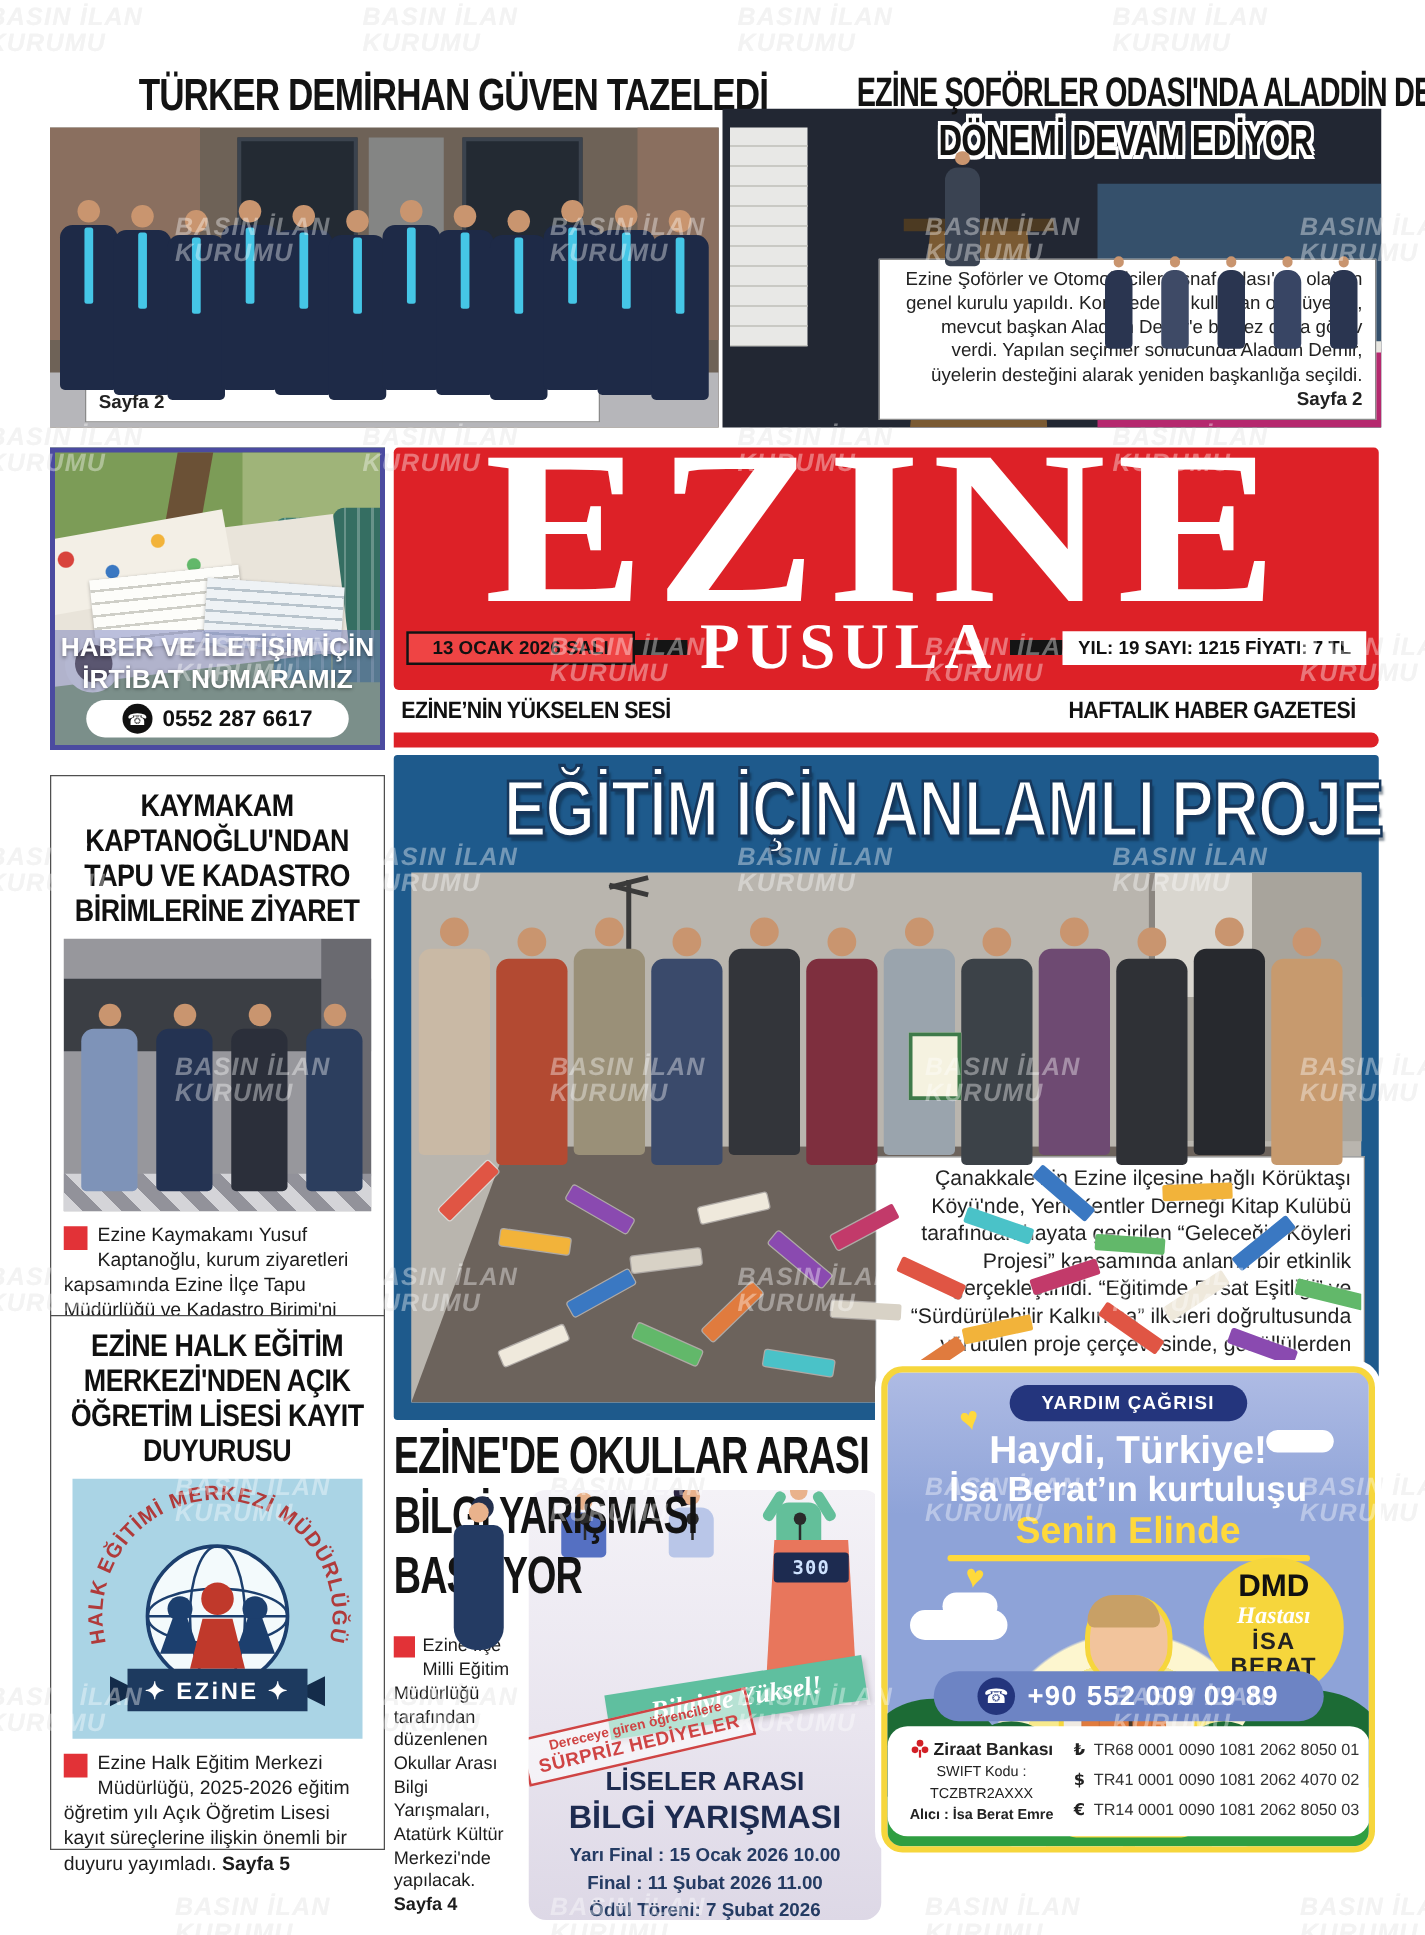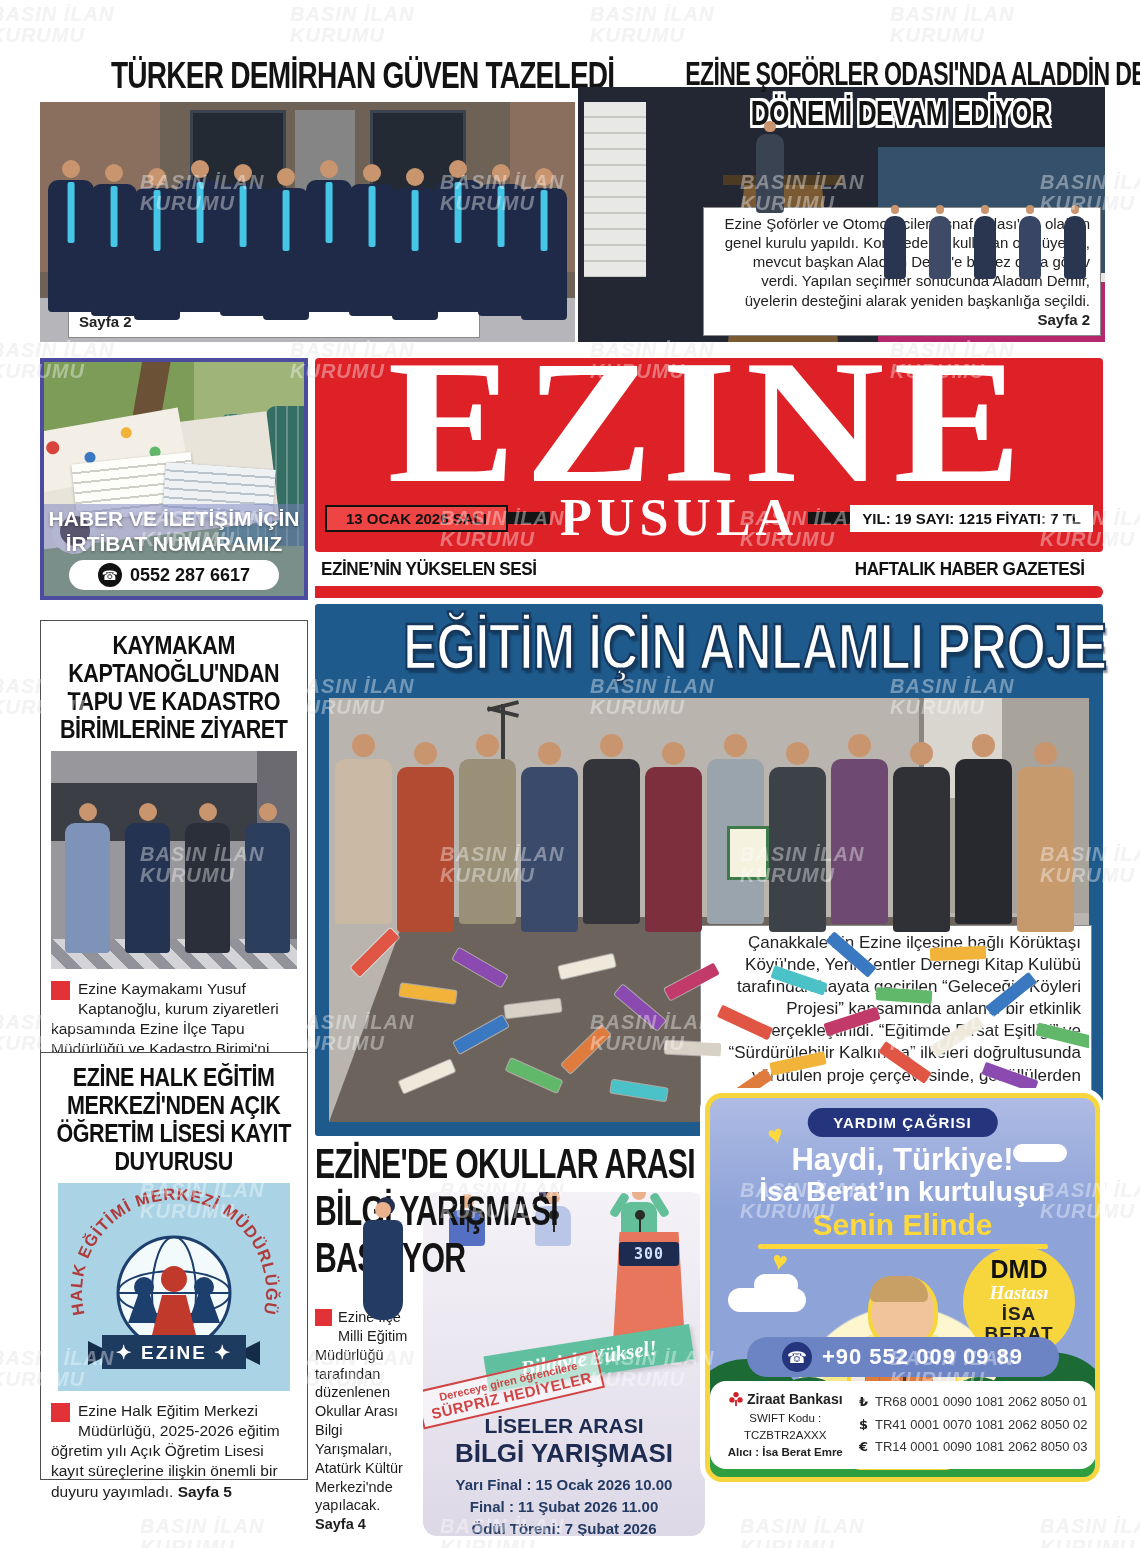--- a/index.html
+++ b/index.html
@@ -657,21 +657,21 @@
                 <circle cx="13.5" cy="10" r="3" fill="#d22027"></circle>
                 <rect x="8" y="10" width="2" height="7" fill="#d22027"></rect>
               </svg>
             <span data-name="bank-name">Ziraat Bankası</span>
           </div>
           <div data-name="swift-code">SWIFT Kodu : TCZBTR2AXXX</div>
           <div class="rc"><b data-name="recipient-name">Alıcı : İsa Berat Emre</b></div>
         </div>
         <div class="rcol" data-name="iban-list">
           <div data-name="iban-row"><span class="cur" data-name="currency-try-icon">₺</span><span data-name="iban-try">TR68 0001 0090 1081 2062 8050 01</span></div>
-          <div data-name="iban-row"><span class="cur" data-name="currency-usd-icon">$</span><span data-name="iban-usd">TR41 0001 0070 1081 2062 8050 02</span></div>
+          <div data-name="iban-row"><span class="cur" data-name="currency-usd-icon">$</span><span data-name="iban-usd">TR41 0001 0090 1081 2062 4070 02</span></div>
           <div data-name="iban-row"><span class="cur" data-name="currency-eur-icon">€</span><span data-name="iban-eur">TR14 0001 0090 1081 2062 8050 03</span></div>
         </div>
       </div>
     </div>
   </div>
 
   <div class="wm front" id="wm-front" data-name="watermark-layer-front">
       <div class="w" data-name="watermark-text" style="left: -10px; top: 4px;">BASIN İLAN
 KURUMU</div>
       <div class="w" data-name="watermark-text" style="left: 290px; top: 4px;">BASIN İLAN

